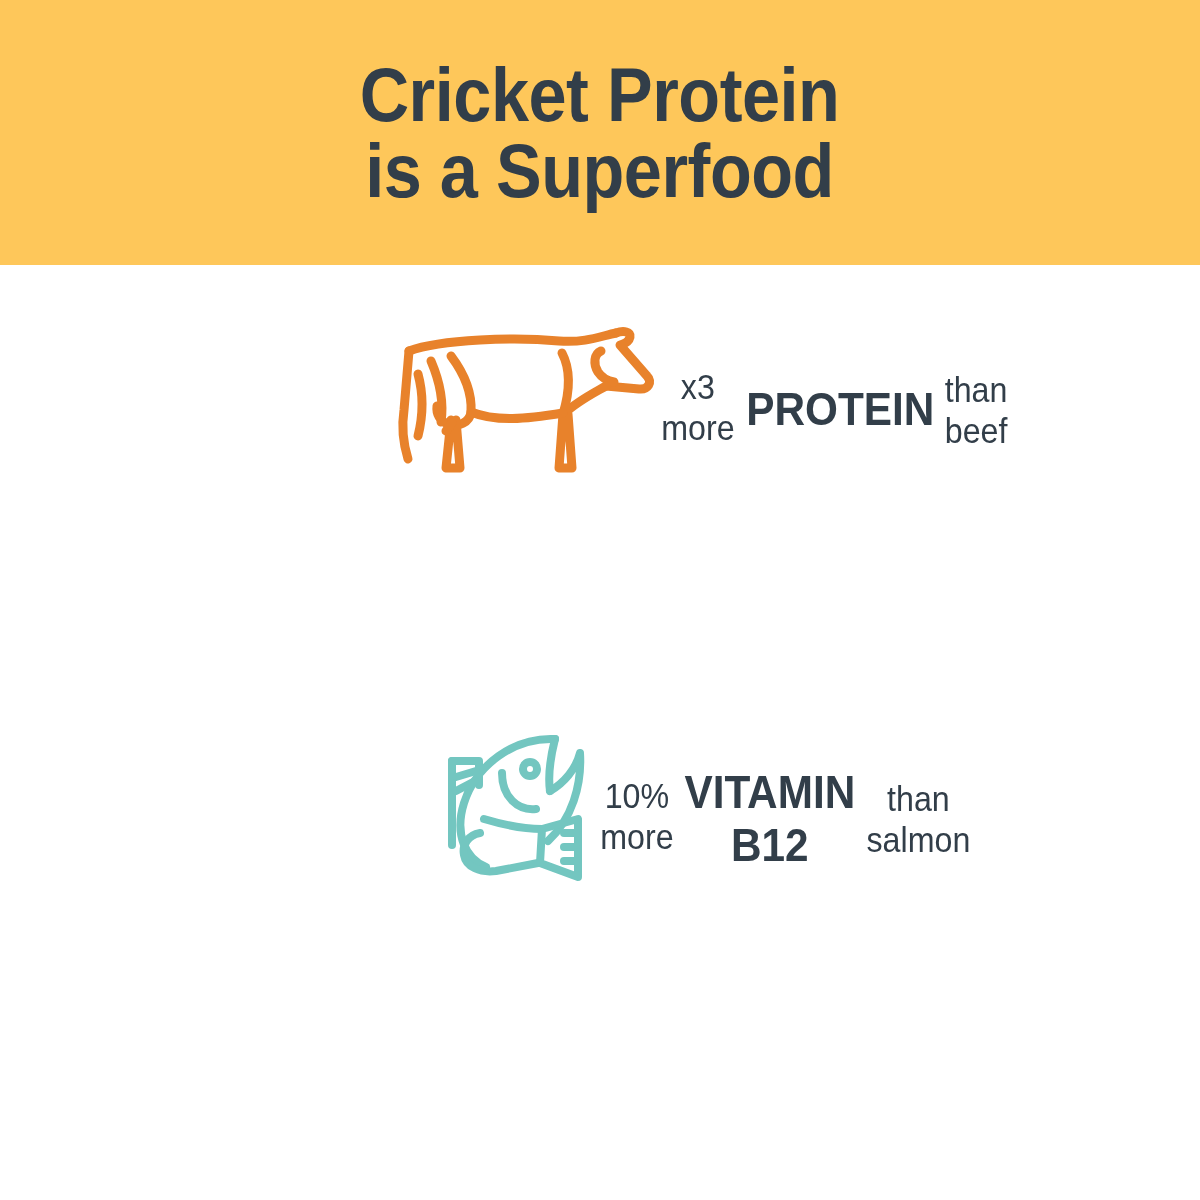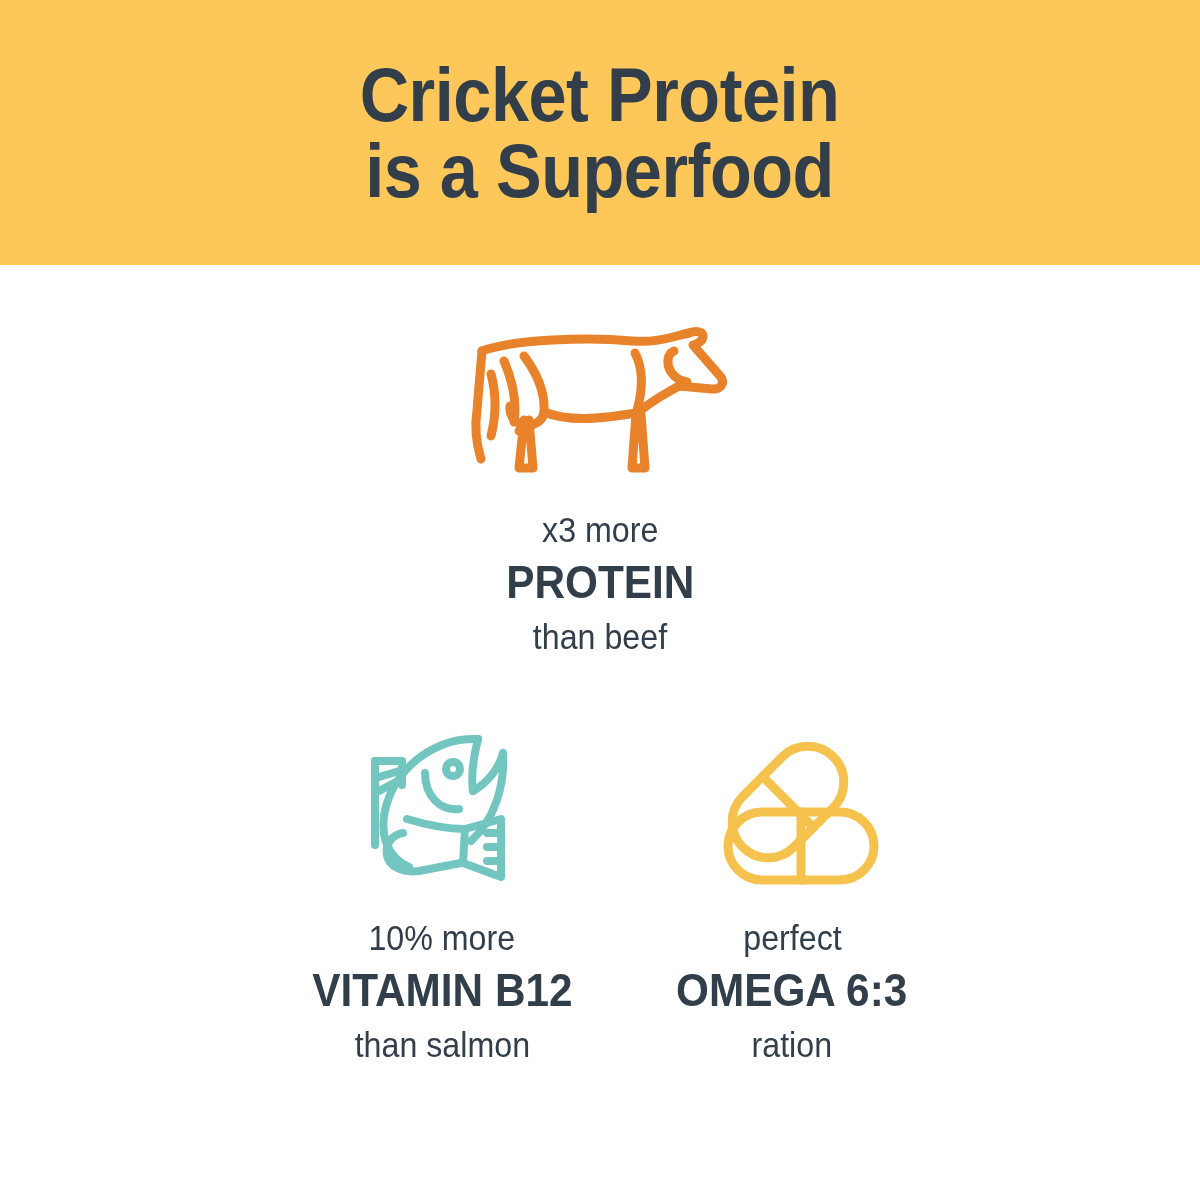--- a/index.html
+++ b/index.html
@@ -72,21 +72,21 @@
 
   .row-bottom {
     height: 470px;
     padding-top: 10px;
     gap: 0px;
     margin-left: 17px;
   }
 
   .cell {
     display: flex;
-    flex-direction: column;
+    flex-direction: row;
     align-items: center;
     justify-content: flex-start;
   }
 
   .row-top .cell { width: 408px; }
   .row-bottom .cell { width: 350px; }
 
   .icon-wrap {
     display: flex;
     align-items: center;
@@ -218,33 +218,16 @@
             <path d="M122 122 L 134 122"></path>
             <path d="M122 136 L 134 136"></path>
           </svg>
         </div>
         <div class="lbl lbl-pre">10% more</div>
         <div class="lbl lbl-main">VITAMIN B12</div>
         <div class="lbl lbl-post">than salmon</div>
       </div>
 
 
-      <div class="cell">
-        <div class="icon-wrap">
-          <svg width="185" height="162" viewBox="0 0 185 162" fill="none" stroke="#F5C34D" stroke-width="9" stroke-linecap="round" stroke-linejoin="round">
-
-            <g transform="rotate(-45 88 78)">
-              <rect x="24" y="42" width="128" height="72" rx="36"></rect>
-              <path d="M88 42 L 88 114"></path>
-            </g>
-
-            <rect x="28" y="88" width="146" height="68" rx="34"></rect>
-            <path d="M101 88 L 101 156"></path>
-          </svg>
-        </div>
-        <div class="lbl lbl-pre">perfect</div>
-        <div class="lbl lbl-main">OMEGA 6:3</div>
-        <div class="lbl lbl-post">ration</div>
-      </div>
 
     </div>
   </div>
 </div>
 
 </body></html>

